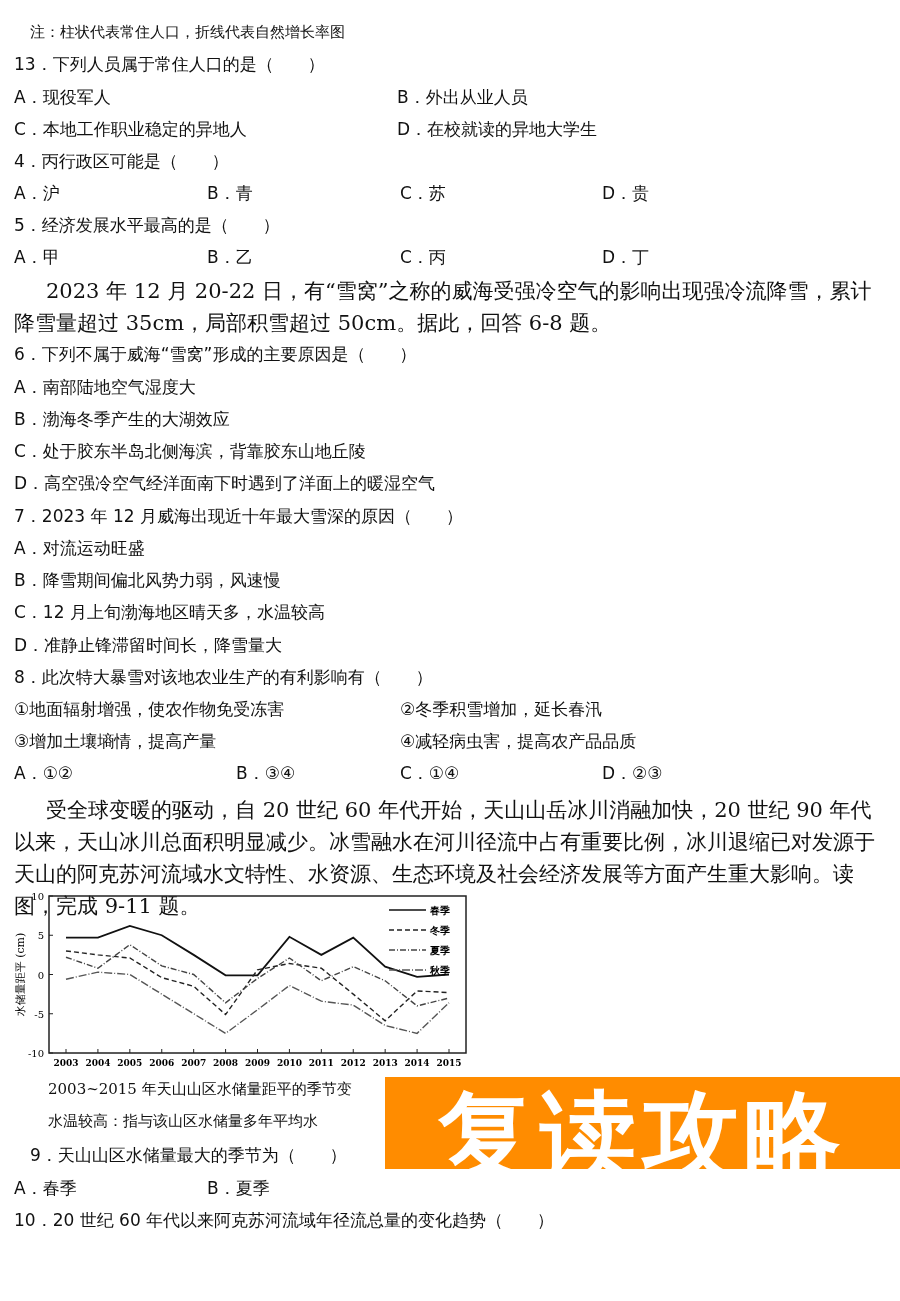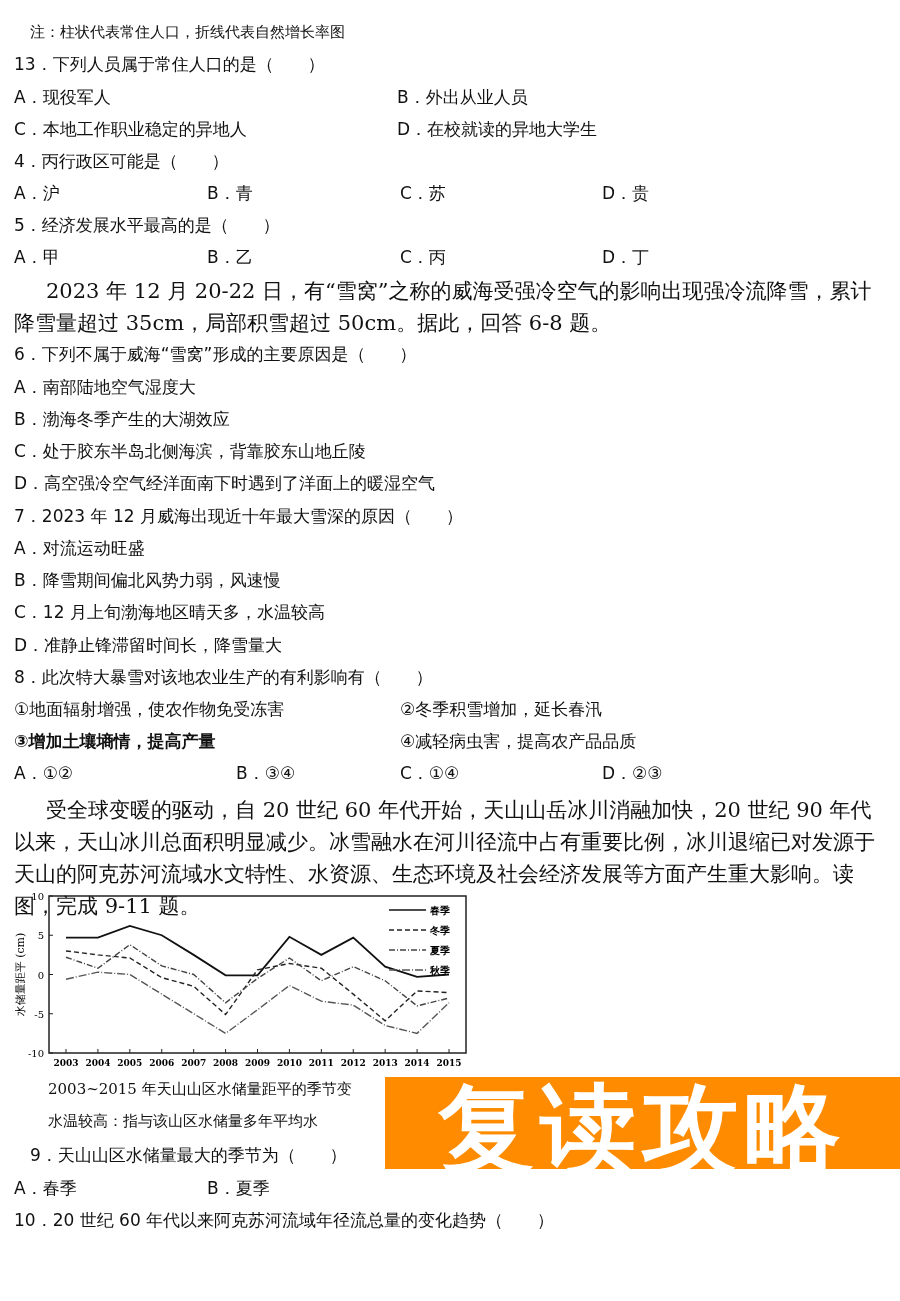--- a/index.html
+++ b/index.html
@@ -6,21 +6,21 @@
   body { width: 900px; height: 1301px; position: relative; overflow: hidden;
          font-family: "DejaVu Sans", "Liberation Sans", sans-serif; color: #111; }
   .line { position: absolute; left: 14px; font-size: 17px; line-height: 22px; white-space: nowrap; }
   .note { font-family: "DejaVu Serif", "Liberation Serif", serif; font-size: 15px; }
   .para { position: absolute; left: 14px; width: 872px; font-family: "DejaVu Serif", "Liberation Serif", serif;
           font-size: 21px; line-height: 32px; text-indent: 32px; }
   .opt { position: absolute; font-size: 17px; line-height: 22px; white-space: nowrap; }
   .chart { position: absolute; left: 14px; top: 888px; width: 460px; height: 185px; }
   .banner { position: absolute; left: 385px; top: 1077px; width: 515px; height: 92px; background: #ff8c00;
             color: #fff; font-size: 96px; font-weight: bold; line-height: 120px; text-align: center; letter-spacing: 6px;
-            font-family: Liberation Mono, monospace; }
+            font-family: Liberation Serif, serif; }
   .caption { position: absolute; font-family: "DejaVu Serif", "Liberation Serif", serif; font-size: 15px; white-space: nowrap; }
 </style>
 </head>
 <body>
 
 <div class="line note" style="top:21px;left:30px;">注：柱状代表常住人口，折线代表自然增长率图</div>
 
 <div class="line" style="top:53px;">13．下列人员属于常住人口的是（　　）</div>
 <div class="opt" style="top:86px;left:14px;">A．现役军人</div>
 <div class="opt" style="top:86px;left:397px;">B．外出从业人员</div>
@@ -49,21 +49,21 @@
 
 <div class="line" style="top:505px;">7．2023 年 12 月威海出现近十年最大雪深的原因（　　）</div>
 <div class="opt" style="top:537px;left:14px;">A．对流运动旺盛</div>
 <div class="opt" style="top:569px;left:14px;">B．降雪期间偏北风势力弱，风速慢</div>
 <div class="opt" style="top:601px;left:14px;">C．12 月上旬渤海地区晴天多，水温较高</div>
 <div class="opt" style="top:634px;left:14px;">D．准静止锋滞留时间长，降雪量大</div>
 
 <div class="line" style="top:666px;">8．此次特大暴雪对该地农业生产的有利影响有（　　）</div>
 <div class="opt" style="top:698px;left:14px;">①地面辐射增强，使农作物免受冻害</div>
 <div class="opt" style="top:698px;left:400px;">②冬季积雪增加，延长春汛</div>
-<div class="opt" style="top:730px;left:14px;font-weight:bold;">③增加土壤墒情，提高产量</div>
+<div class="opt" style="top:730px;left:14px;">③增加土壤墒情，提高产量</div>
 <div class="opt" style="top:730px;left:400px;">④减轻病虫害，提高农产品品质</div>
 <div class="opt" style="top:762px;left:14px;">A．①②</div>
 <div class="opt" style="top:762px;left:207px;margin-left:29px;">B．③④</div>
 <div class="opt" style="top:762px;left:400px;">C．①④</div>
 <div class="opt" style="top:762px;left:602px;">D．②③</div>
 
 <div class="para" style="top:794px;">受全球变暖的驱动，自 20 世纪 60 年代开始，天山山岳冰川消融加快，20 世纪 90 年代以来，天山冰川总面积明显减少。冰雪融水在河川径流中占有重要比例，冰川退缩已对发源于天山的阿克苏河流域水文特性、水资源、生态环境及社会经济发展等方面产生重大影响。读图，完成 9-11 题。</div>
 
 <div class="chart">
   <svg id="chart-svg" width="460" height="185" viewBox="0 0 460 185">

